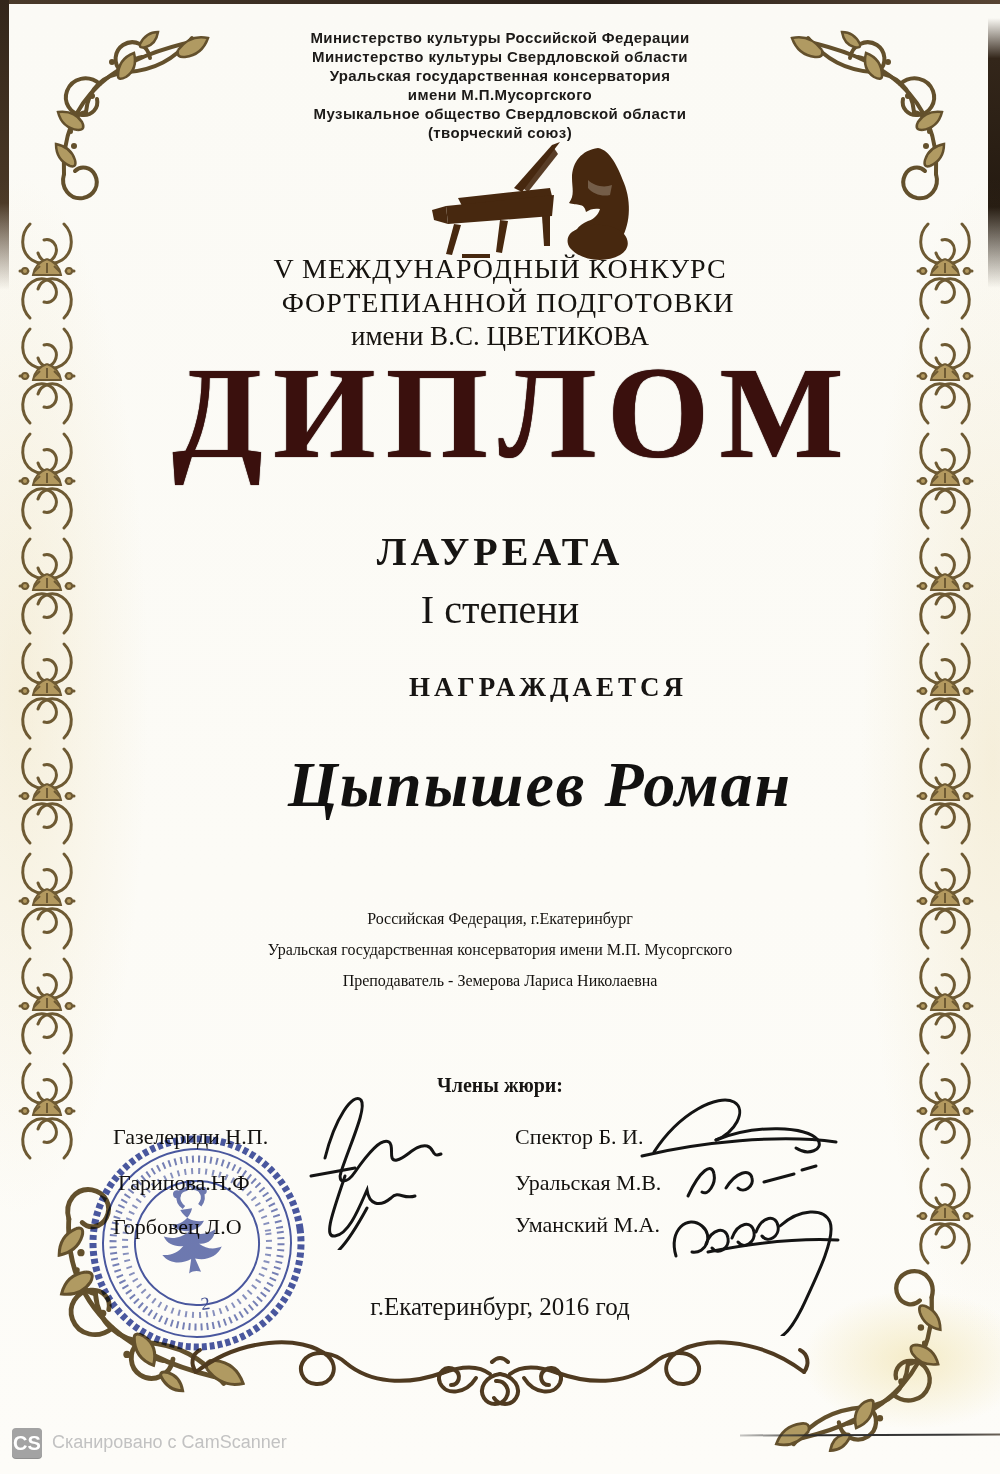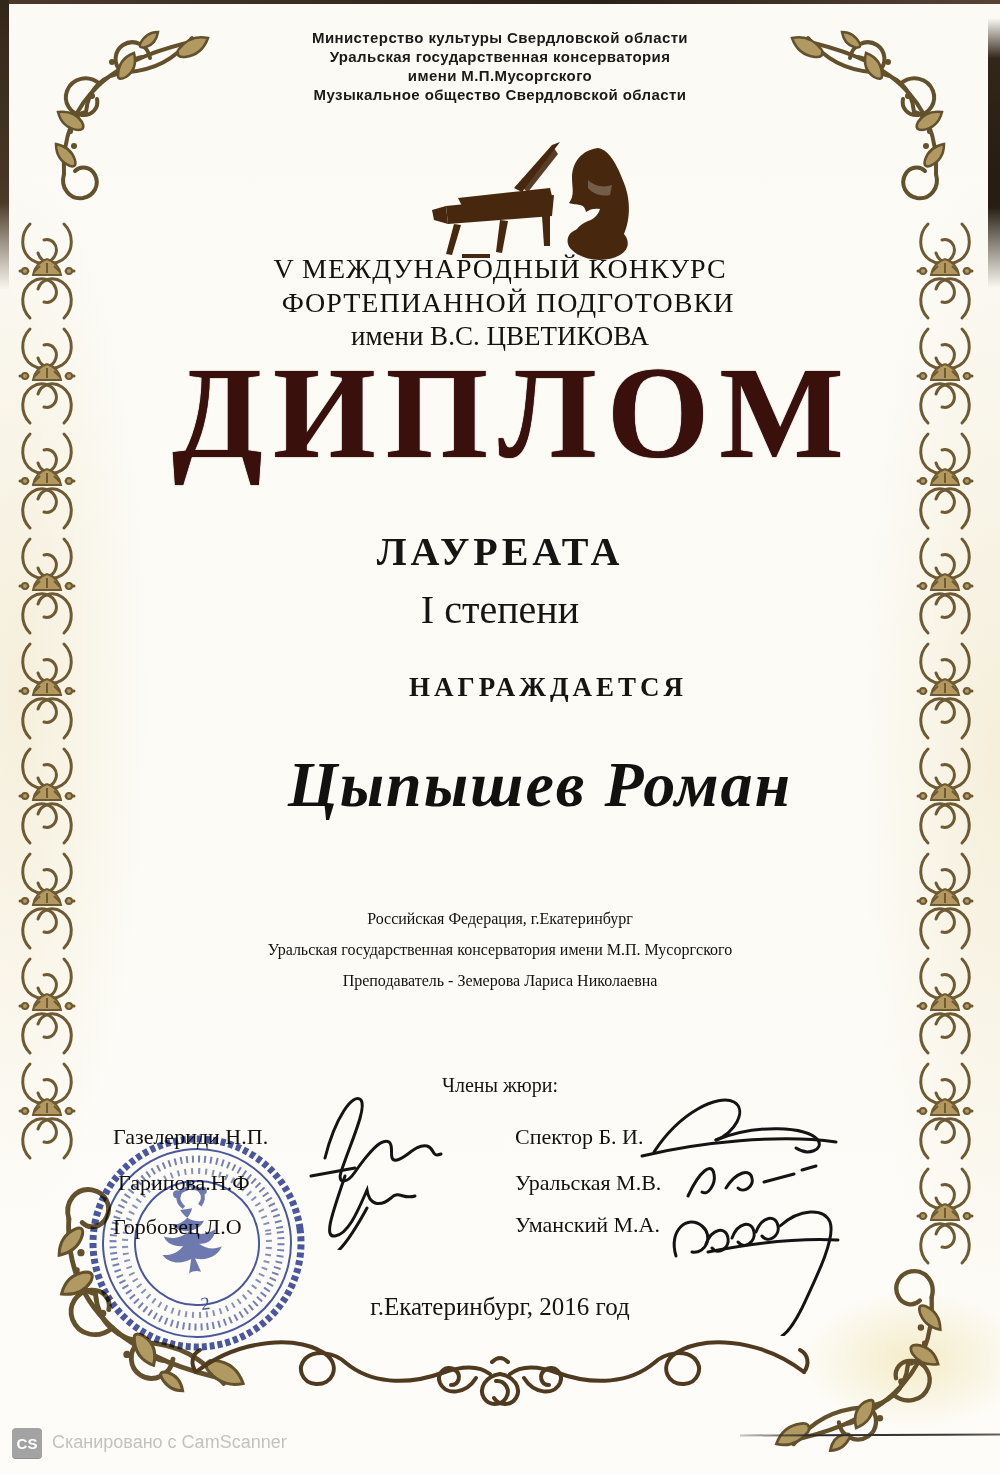--- a/index.html
+++ b/index.html
@@ -26,26 +26,26 @@
   .comp{font-weight:normal;color:#16130f;}
   .comp-1{top:253px;font-size:28px;letter-spacing:1px;}
   .comp-2{top:287px;font-size:28px;letter-spacing:1px;margin-left:8px;}
   .comp-3{top:321px;font-size:27px;}
   .diplom{top:338px;font-size:132px;line-height:150px;font-weight:bold;letter-spacing:10px;color:#3a100d;text-shadow:0 0 1px #1d0705;padding-left:13px;}
   .laureata{top:528px;font-size:40px;font-weight:bold;letter-spacing:4px;}
   .stepeni{top:586px;font-size:40px;}
   .nagr{top:672px;font-size:27px;font-weight:bold;letter-spacing:4px;padding-left:48px;}
   .recipient{top:748px;font-size:64px;font-weight:bold;font-style:italic;letter-spacing:2px;color:#121110;padding-left:40px;}
   .details{top:903px;font-size:16px;line-height:31px;color:#14120f;}
-  .jury-head{top:1074px;font-size:20px;font-weight:normal;}
+  .jury-head{top:1074px;font-size:20px;font-weight:bold;}
   .jury-name{font-size:22px;color:#14120f;white-space:nowrap;}
   .city-year{top:1293px;font-size:25px;}
   
   .cs-badge{left:12px;top:1428px;width:30px;height:30px;background:#a3a3a3;border-radius:4px;
-    font-family:"Liberation Sans",sans-serif;font-weight:bold;font-size:15px;color:#fff;
+    font-family:"Liberation Sans",sans-serif;font-weight:bold;font-size:20px;color:#fff;
     display:flex;align-items:center;justify-content:center;box-shadow:0 1px 0 #8f8f8f;}
   .cs-text{left:52px;top:1432px;font-family:"Liberation Sans",sans-serif;font-size:18px;color:#c2c2c2;}
   .scanline{left:740px;top:1434px;width:260px;height:2px;background:linear-gradient(90deg,rgba(40,40,40,.25),#2b2b2b 30%,#3a3a3a 80%,#6b6257);transform:rotate(-0.2deg);}
   svg{display:block;}
 </style>
 </head>
 <body>
 
 <div id="page">
 
@@ -146,24 +146,26 @@
     <use href="#flourishHalf"></use>
     <use href="#flourishHalf" transform="translate(640,0) scale(-1,1)"></use>
     <g stroke="#4f3a20" stroke-width="4" fill="none" stroke-linecap="round">
       <path d="M320,48 c-14,2 -22,14 -16,24 c5,8 17,8 22,0 c5,-8 -1,-18 -10,-17"></path>
       <path d="M320,48 c14,2 22,14 16,24 c-5,8 -17,8 -22,0"></path>
       <path d="M312,36 q8,-8 16,0"></path>
     </g>
   </svg>
 
   <div class="abs ctr header-org">
+    <div>Министерство культуры Российской Федерации</div>
     <div>Министерство культуры Свердловской области</div>
     <div>Уральская государственная  консерватория</div>
     <div>имени М.П.Мусоргского</div>
     <div>Музыкальное общество Свердловской области</div>
+    <div>(творческий союз)</div>
   </div>
 
   <svg class="abs" style="left:402px;top:140px" width="250" height="120" viewBox="0 0 250 120">
     <g fill="#47280f">
       <path d="M150,5 L158,2 L120,52 L112,48 Z"></path>
       <path d="M118,46 L152,8 L156,14 L126,52 Z" opacity=".9"></path>
       <path d="M56,58 L148,48 L150,56 L60,66 Z"></path>
       <path d="M44,66 L152,55 L150,76 L46,84 Z"></path>
       <path d="M44,66 L30,70 L32,80 L46,84 Z"></path>
       <path d="M52,84 l-8,30 6,1 9,-30 z"></path>

